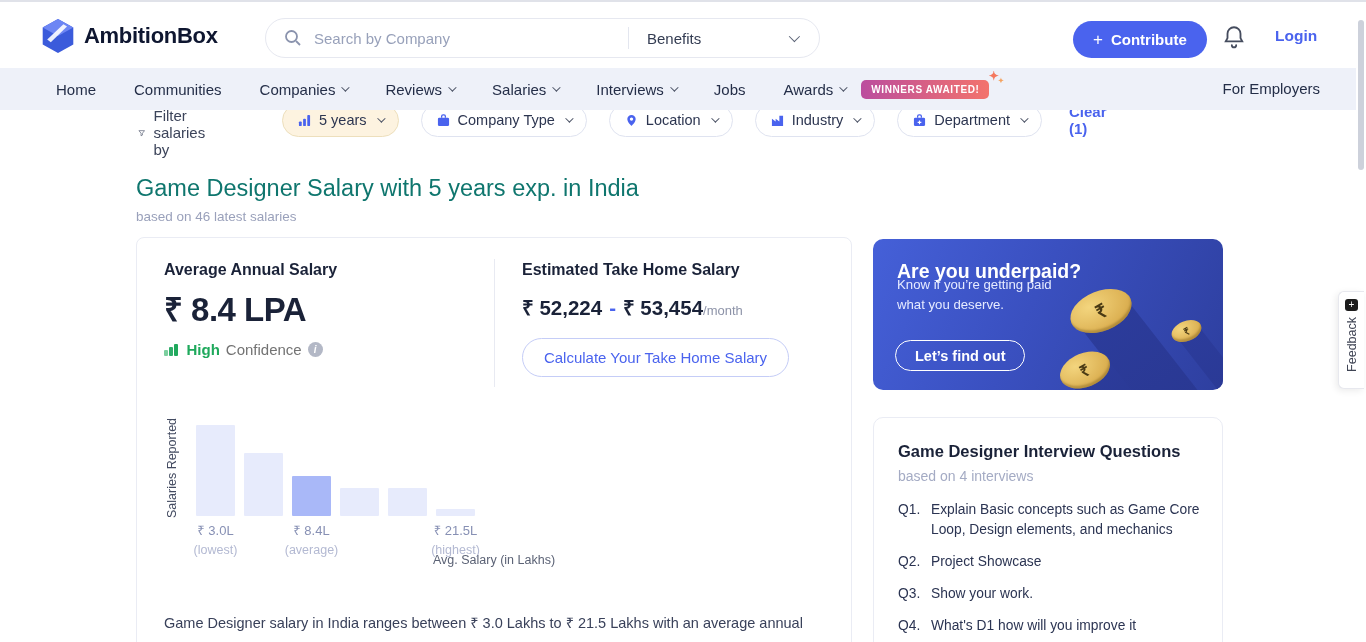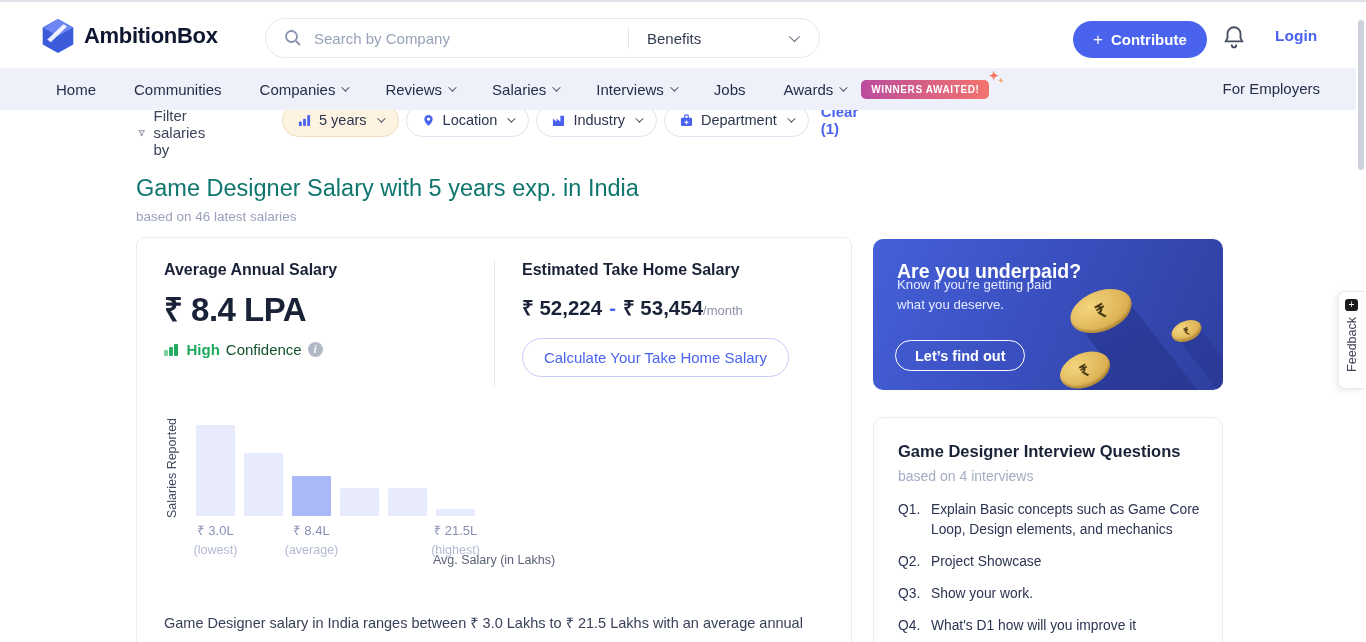--- a/index.html
+++ b/index.html
@@ -39,21 +39,21 @@
   .awards-badge { position:relative; margin-left:-22px; background:linear-gradient(90deg,#bb4d9e,#f3736c);
     color:#fff; font-size:10px; font-weight:700; letter-spacing:.6px; padding:4px 10px; border-radius:5px; cursor:pointer; }
   .sparkle1 { position:absolute; right:-10px; top:-11px; color:#f4785f; font-size:12px; }
   .sparkle2 { position:absolute; right:-15px; top:-3px; color:#f4a25f; font-size:7px; }
   .for-employers { position:absolute; right:36px; top:0; line-height:42px; font-size:15px; color:#242e48; cursor:pointer; }
 
   
   .filter-row { position:absolute; top:103px; left:0; z-index:2; display:flex; align-items:center; }
   .filter-label { position:absolute; left:138px; top:4px; display:flex; align-items:center; gap:8px;
     font-size:15px; color:#3c445a; }
-  .pills { position:absolute; left:282px; top:0; display:flex; align-items:center; gap:7px; }
+  .pills { position:absolute; left:282px; top:0; display:flex; align-items:center; gap:22px; }
   .pill { height:33px; display:flex; align-items:center; gap:8px; padding:0 15px; border-radius:17px;
     border:1px solid #dfe3f0; background:#fff; font-size:14.5px; color:#2c3550; cursor:pointer; white-space:nowrap; }
   .pill.active { background:#fdf3e0; border-color:#eddfbc; }
   .pill .chev { width:6px; height:6px; border-color:#4a5164; margin-left:2px; }
   .pill .picon { color:#4a63ee; display:flex; }
   .clear-link { font-size:15px; font-weight:600; color:#4a63ee; margin-left:5px; cursor:pointer; }
 
   
   .page-title { position:absolute; left:136px; top:175px; font-size:23.5px; font-weight:400; color:#0f766e; }
   .page-sub { position:absolute; left:136px; top:209px; font-size:13.5px; color:#9aa1bb; }
@@ -63,21 +63,21 @@
     background:#fff; border:1px solid #eaecf4; border-radius:8px; }
   .avg-title { position:absolute; left:27px; top:23px; font-size:16px; font-weight:700; }
   .avg-value { position:absolute; left:27px; top:48px; font-size:33px; font-weight:700; letter-spacing:-0.5px; }
   .conf-row { position:absolute; left:27px; top:103px; display:flex; align-items:center; gap:6px;justify-content:flex-end; }
   .conf-bars { display:flex; align-items:flex-end; gap:1.5px; margin-right:3px; }
   .conf-bars span { width:3.5px; background:#1fa95c; display:block; border-radius:1px; }
   .conf-bars .b1 { height:6px; background:#7ccf9f; }
   .conf-bars .b2 { height:9px; background:#2fae6a; }
   .conf-bars .b3 { height:12px; }
   .conf-high { font-size:15px; font-weight:600; color:#1fa95c; }
-  .conf-rest { font-size:15px; color:#14532d; }
+  .conf-rest { font-size:15px; color:#737373; }
   .info-icon { width:15px; height:15px; border-radius:50%; background:#b3b8c6; color:#fff; font-size:10px;
     font-weight:700; display:flex; align-items:center; justify-content:center; font-style:italic; }
   .vdivider { position:absolute; left:357px; top:21px; width:1px; height:128px; background:#e8eaf2; }
   .th-title { position:absolute; left:385px; top:23px; font-size:16px; font-weight:700; }
   .th-range { position:absolute; left:385px; top:55px; display:flex; align-items:baseline; }
   .th-amount { font-size:20.5px; font-weight:700; color:#1a2238; }
   .th-dash { font-size:20.5px; font-weight:700; color:#4a63ee; margin:0 7px; }
   .th-unit { font-size:13px; color:#8d93a8; }
   .calc-btn { position:absolute; left:385px; top:100px; width:267px; height:39px; border-radius:22px;
     border:1px solid #c5cdf7; background:#fff; color:#4a63ee; font-size:15px;
@@ -231,20 +231,30 @@
             <rect x="5.5" y="5" width="3" height="8" rx="1"></rect>
             <rect x="10" y="1" width="3" height="12" rx="1"></rect>
           </svg>
         </span>
         <span>5 years</span>
         <span class="chev"></span>
       </div>
       <div class="pill">
         <span class="picon">
           <svg width="13" height="13" viewBox="0 0 14 14" fill="#4a63ee">
+            <rect x="1" y="4" width="12" height="9" rx="1.5"></rect>
+            <path d="M5 4V2.5A1.5 1.5 0 0 1 6.5 1h1A1.5 1.5 0 0 1 9 2.5V4" fill="none" stroke="#4a63ee" stroke-width="1.4"></path>
+          </svg>
+        </span>
+        <span>Company Type</span>
+        <span class="chev"></span>
+      </div>
+      <div class="pill">
+        <span class="picon">
+          <svg width="13" height="13" viewBox="0 0 14 14" fill="#4a63ee">
             <path d="M7 1a4.5 4.5 0 0 1 4.5 4.5C11.5 9 7 13 7 13S2.5 9 2.5 5.5A4.5 4.5 0 0 1 7 1Z"></path>
             <circle cx="7" cy="5.5" r="1.8" fill="#fff"></circle>
           </svg>
         </span>
         <span>Location</span>
         <span class="chev"></span>
       </div>
       <div class="pill">
         <span class="picon">
           <svg width="13" height="13" viewBox="0 0 14 14" fill="#4a63ee">

